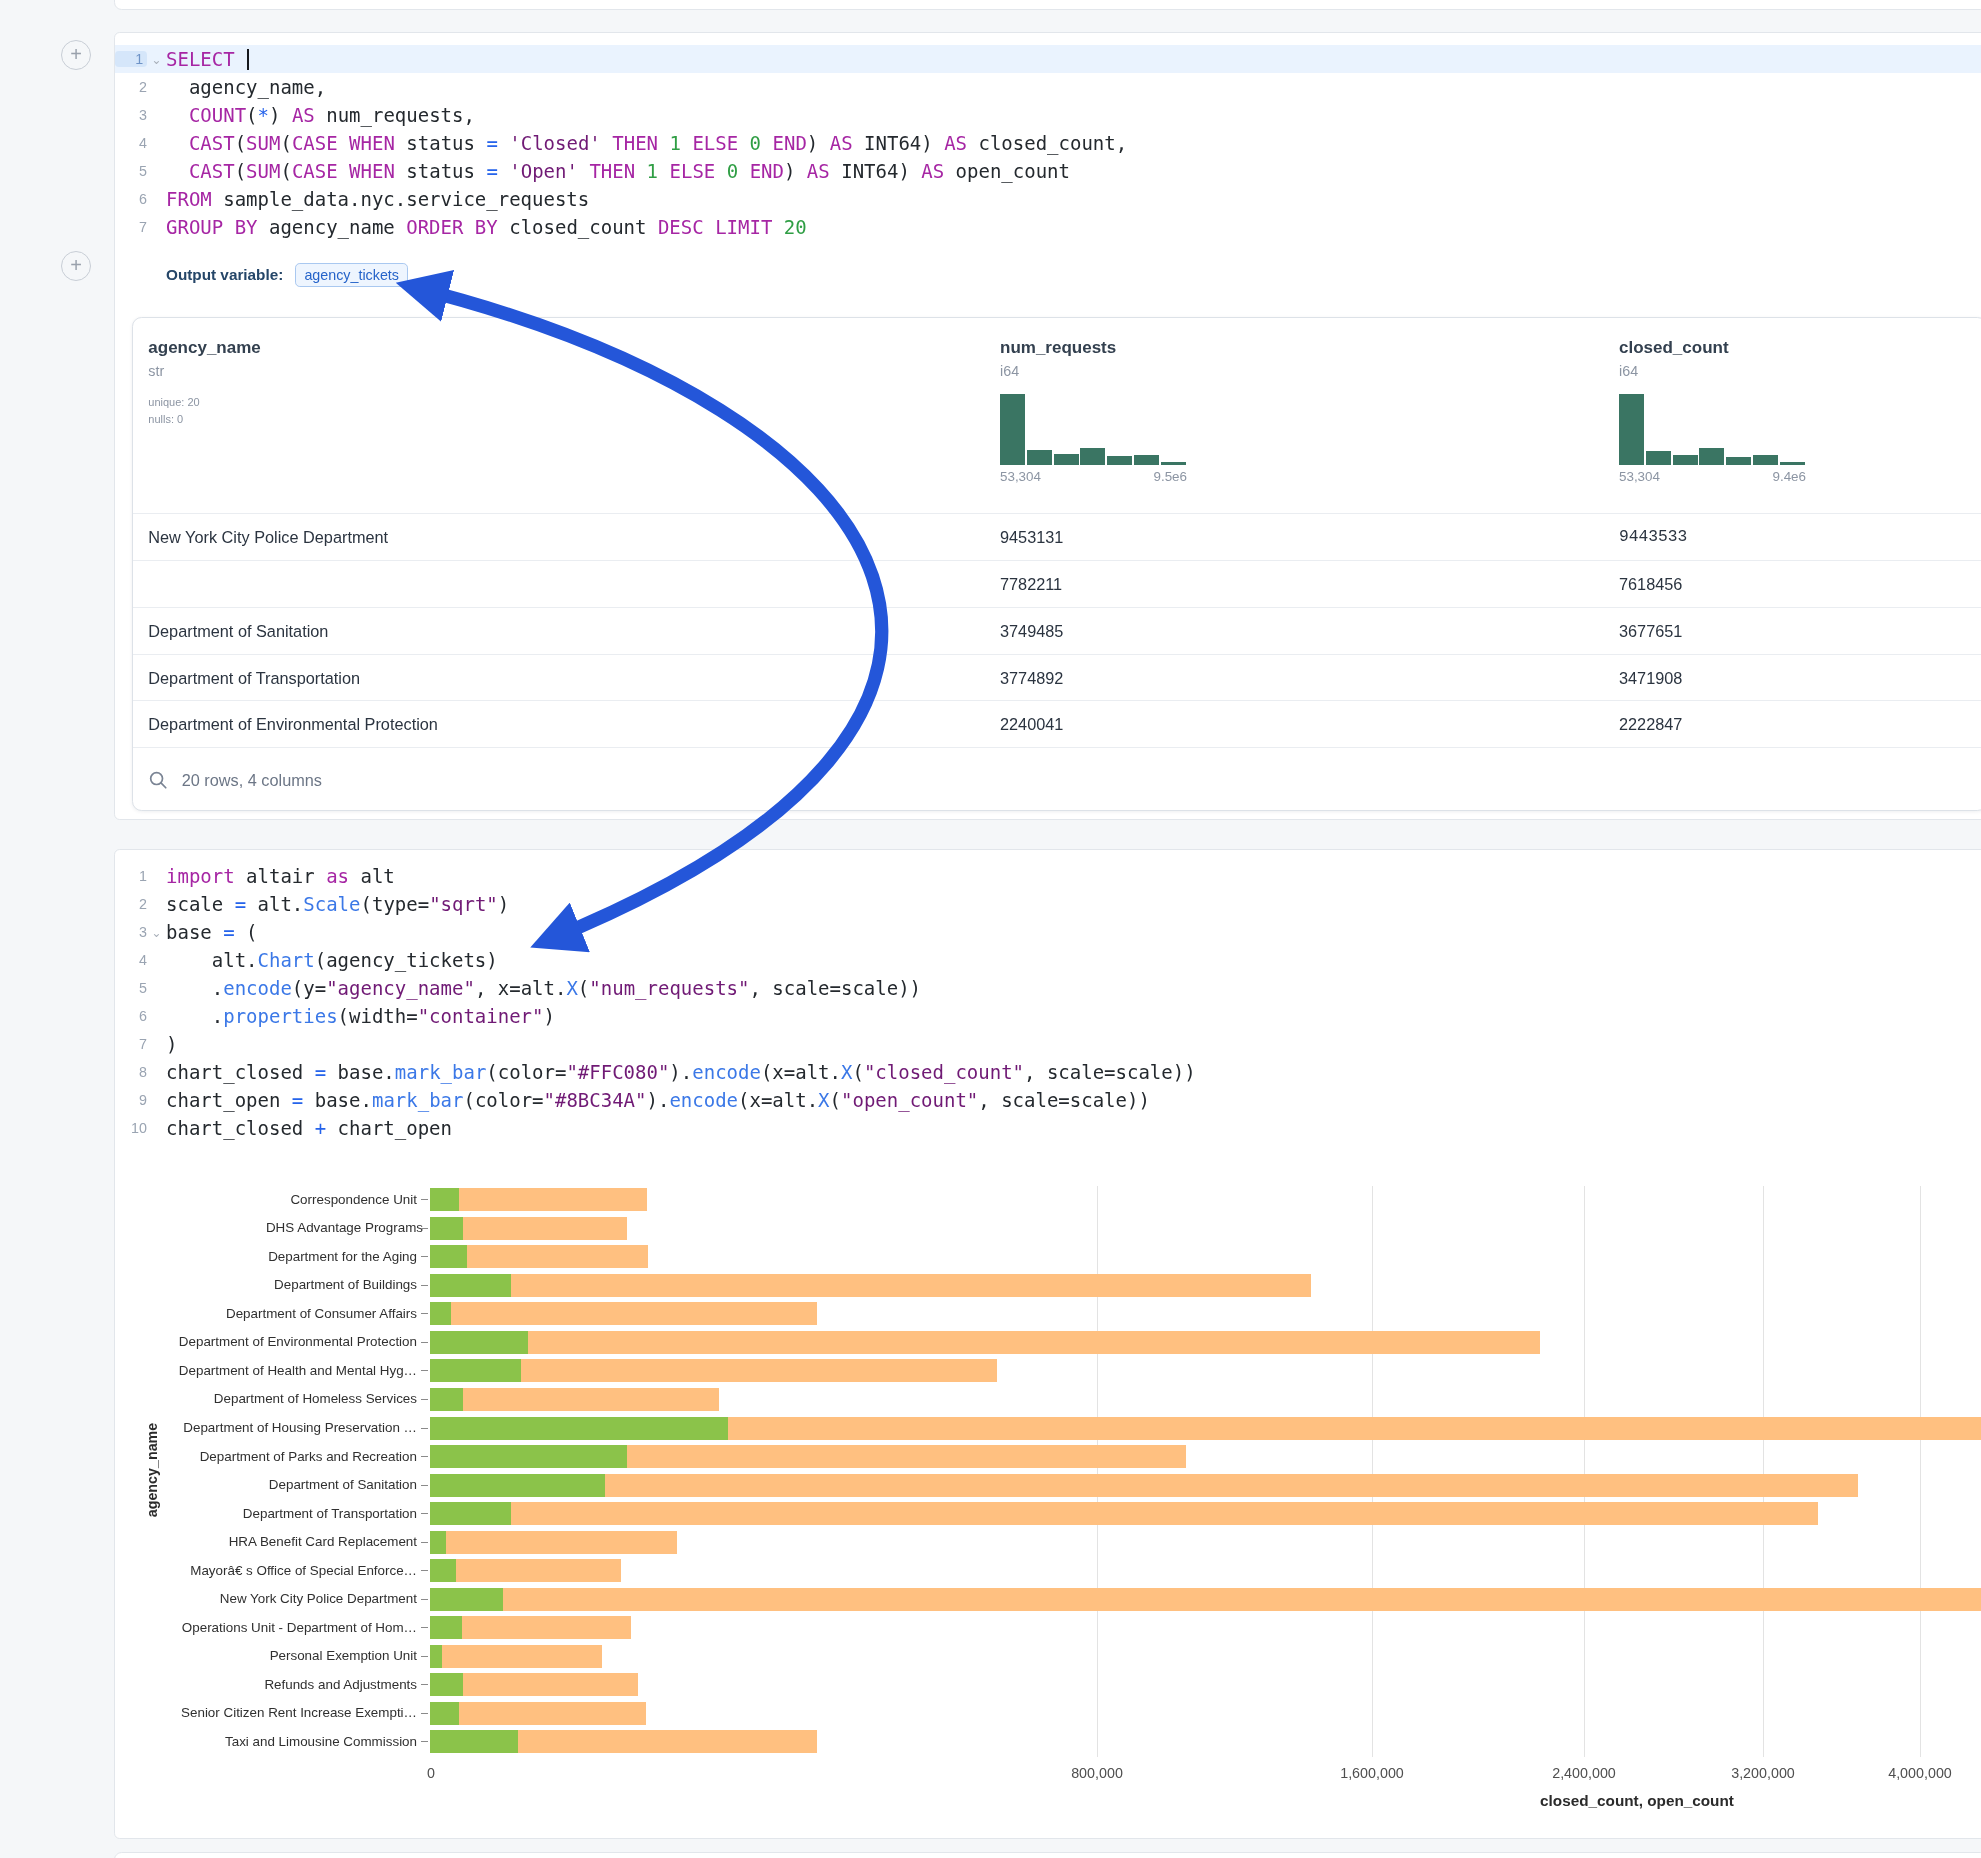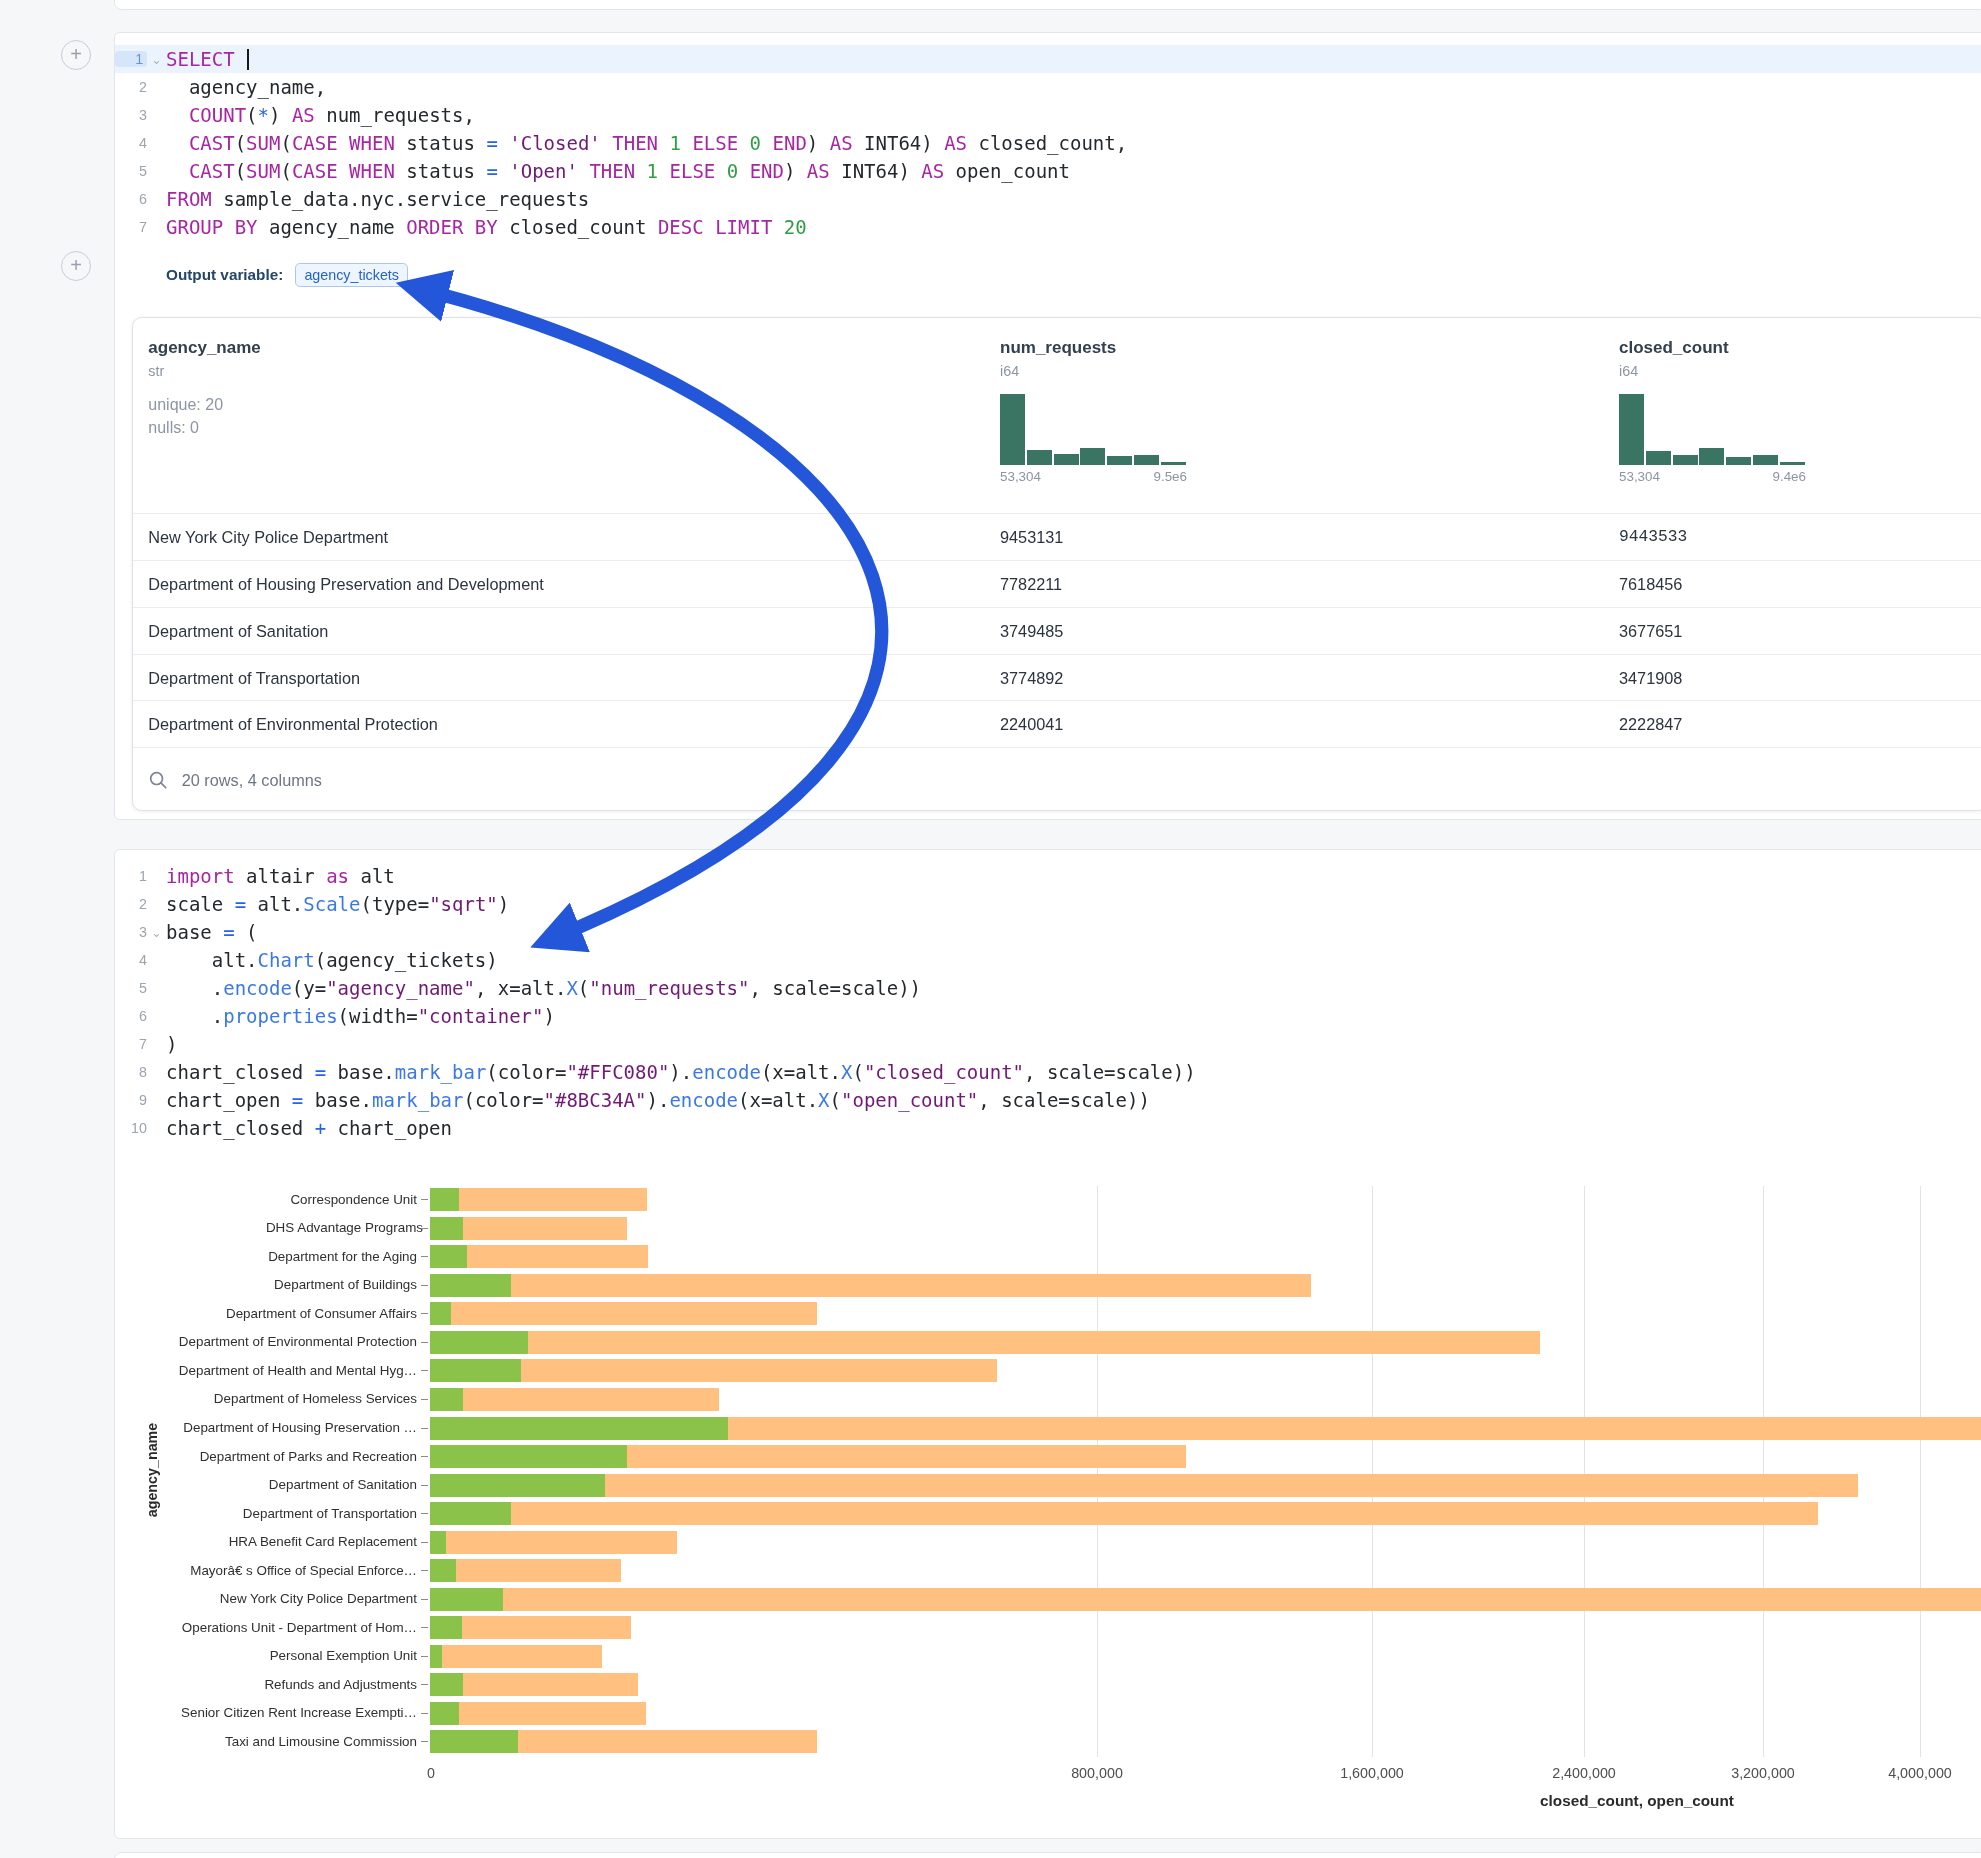--- a/index.html
+++ b/index.html
@@ -32,21 +32,21 @@
   .caret{display:inline-block;width:1.9px;height:21px;background:#15181d;margin-left:1px;vertical-align:-3.8px;}
 
   .output-row{position:absolute;left:51px;top:226px;display:flex;align-items:center;gap:11.5px;height:32.5px;}
   .output-label{font-size:15.3px;font-weight:700;color:#254668;}
   .var-chip{font-size:14.3px;color:#2563C9;background:#EEF5FE;border:1px solid #A9C8F0;border-radius:4.8px;padding:2.9px 8.6px;max-width:113px;overflow:hidden;white-space:nowrap;}
 
   #dataframe-card{position:absolute;left:17px;top:284px;width:1855px;height:494px;background:#fff;border:1px solid #DDE2E8;border-radius:9.6px;box-shadow:0 1px 3.8px rgba(20,30,50,.07);overflow:hidden;}
   .t-col{position:absolute;top:0;}
   .t-col-name{font-size:17px;font-weight:700;color:#33404F;padding-top:20px;}
   .t-col-type{font-size:14.3px;color:#8C95A3;padding-top:4.8px;}
-  .t-meta{font-size:16px;color:#8C95A3;margin-top:5.7px;}
+  .t-meta{font-size:11px;color:#8C95A3;margin-top:5.7px;}
   .t-meta.mt{margin-top:17px;}
   .hist{position:relative;width:187px;height:75px;margin-top:11.5px;}
   .hist-bar{position:absolute;bottom:0;width:25px;}
   .hist-labels{width:187px;display:flex;justify-content:space-between;font-size:13.4px;color:#8C95A3;margin-top:3.8px;}
   .t-row{position:absolute;left:0;width:100%;height:47px;border-top:1px solid #EAEDF1;}
   .t-cell{position:absolute;font-size:16.3px;color:#2B3440;line-height:46px;white-space:nowrap;}
   .t-footer{position:absolute;left:0;top:429px;width:100%;height:65px;border-top:1px solid #EAEDF1;display:flex;align-items:center;gap:12.4px;padding-left:15.3px;color:#6C7686;font-size:16.3px;}
 
   #chart{position:absolute;inset:0;}
   .gridline{position:absolute;background:#E3E3E3;}
@@ -130,21 +130,20 @@
           <span>53,304</span>
           <span>9.4e6</span>
         </div>
       </div>
       <div class="t-row" style="top: 195px;">
         <div class="t-cell" style="left: 15.3px;">New York City Police Department</div>
         <div class="t-cell" style="left: 867px;">9453131</div>
         <div class="t-cell" style="left: 1486px; font-family: Liberation Mono, monospace;">9443533</div>
       </div>
       <div class="t-row" style="top: 242px;">
-        <div class="t-cell" style="left: 15.3px;">Department of Housing Preservation and Development</div>
         <div class="t-cell" style="left: 867px;">7782211</div>
         <div class="t-cell" style="left: 1486px;">7618456</div>
       </div>
       <div class="t-row" style="top: 289px;">
         <div class="t-cell" style="left: 15.3px;">Department of Sanitation</div>
         <div class="t-cell" style="left: 867px;">3749485</div>
         <div class="t-cell" style="left: 1486px;">3677651</div>
       </div>
       <div class="t-row" style="top: 336px;">
         <div class="t-cell" style="left: 15.3px;">Department of Transportation</div>

